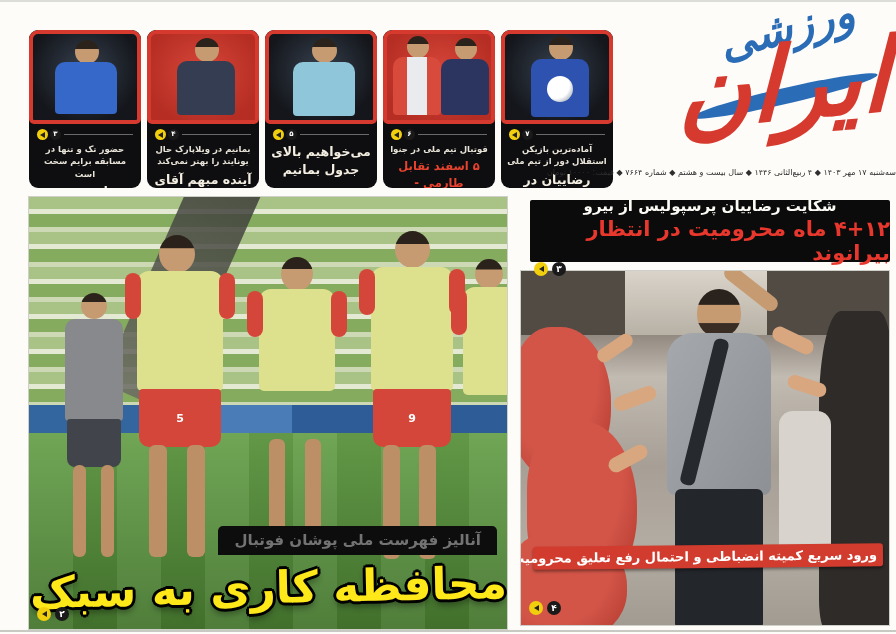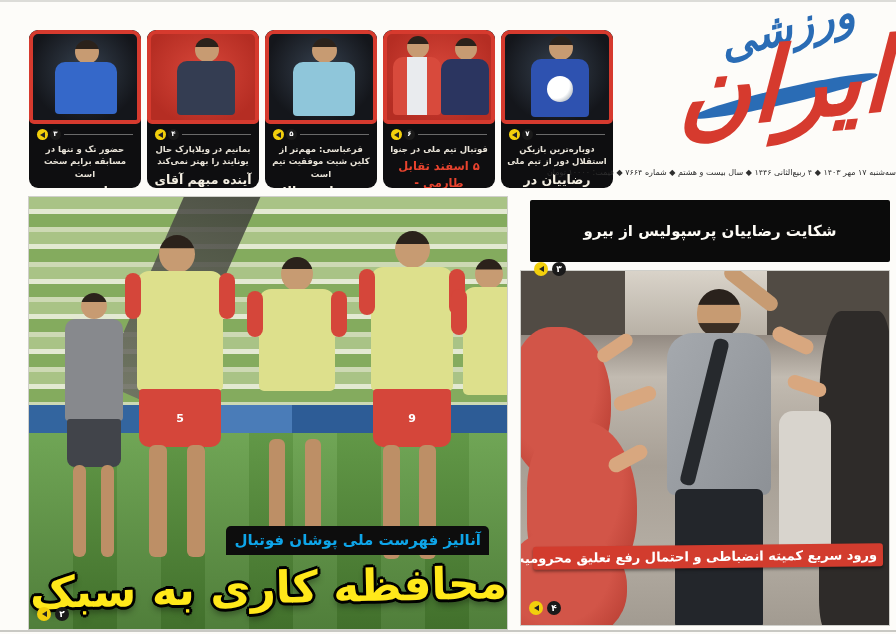--- a/index.html
+++ b/index.html
@@ -53,21 +53,21 @@
   .grass{position:absolute;left:0;top:236px;width:100%;height:196px;
     background:linear-gradient(180deg,#67a04b,#45762e),repeating-linear-gradient(90deg,rgba(255,255,255,.06) 0 44px,rgba(0,0,0,.05) 44px 88px);background-blend-mode:overlay;}
   .p-head{position:absolute;border-radius:50%;background:linear-gradient(180deg,#2b221b 0 34%,#c79b72 36%);}
   .p-bib{position:absolute;background:#dde08c;border-radius:12px 12px 5px 5px;}
   .p-bib::before,.p-bib::after{content:"";position:absolute;top:2px;width:16px;height:46px;background:#d5463a;border-radius:8px;}
   .p-bib::before{left:-12px;} .p-bib::after{right:-12px;}
   .p-shorts{position:absolute;background:#d5463a;border-radius:4px 4px 10px 10px;display:flex;align-items:center;justify-content:center;color:#fff;font-size:11px;font-weight:bold;}
   .p-leg{position:absolute;background:#bd8f66;border-radius:6px;}
   .coach-top{position:absolute;background:#87898d;border-radius:10px 10px 4px 4px;}
   .coach-shorts{position:absolute;background:#41444a;border-radius:3px 3px 8px 8px;}
-  .left-kicker{position:absolute;right:18px;bottom:74px;background:#0d0d0d;color:#0ea5e9;font-size:15px;font-weight:bold;padding:5px 8px 6px;border-radius:5px 5px 0 0;direction:rtl;white-space:nowrap;}
+  .left-kicker{position:absolute;right:10px;bottom:74px;background:#0d0d0d;color:#737373;font-size:15px;font-weight:bold;padding:5px 16px 6px;border-radius:5px 5px 0 0;direction:rtl;white-space:nowrap;}
   .left-headline{position:absolute;left:0;right:0;bottom:16px;text-align:center;font-size:44px;font-weight:900;color:#ffe81a;direction:rtl;transform:rotate(-1.2deg);white-space:nowrap;}
   .bug-pair{position:absolute;display:flex;gap:2px;}
   .bug-lg{width:14px;height:14px;border-radius:50%;display:flex;align-items:center;justify-content:center;}
 
   
   .right-panel{position:absolute;left:518px;top:196px;width:372px;height:434px;}
   .top-bar{position:absolute;left:12px;top:4px;right:0;height:62px;background:#0b0b0b;display:flex;flex-direction:column;align-items:center;justify-content:center;gap:2px;border-radius:2px;}
   .top-bar .l1{color:#fdfbf5;font-size:15px;font-weight:bold;direction:rtl;}
   .top-bar .l2{color:#e8372c;font-size:21px;font-weight:900;direction:rtl;}
   .right-photo{position:absolute;left:2px;top:74px;right:0;bottom:4px;border:1px solid #cfcfca;overflow:hidden;background:linear-gradient(180deg,#6b645c 0%,#8a8179 16%,#c2bbb1 30%,#a79f95 55%,#b3aca2 78%,#a29b91 100%);}
@@ -136,21 +136,20 @@
         <div class="mf-head" style="left:43px;top:4px;width:25px;height:25px;"></div>
         <div class="mf-torso" style="left:24px;top:28px;width:62px;height:54px;background:#8fc6da;"></div>
       </div>
       <div class="bug-row">
         <span class="bug-dot bug-yellow">
             <span class="bug-arrow"></span>
           </span>
         <span class="bug-dot bug-black">۵</span>
         <span class="bug-line"></span>
       </div>
-      <div class="card-kicker">فرعباسی: مهم‌تر از کلین شیت موفقیت تیم است</div>
       <div class="card-headline">می‌خواهیم بالای جدول بمانیم</div>
     </div>
 
     <div class="card">
       <div class="card-photo ph-red">
         <div class="mf-head" style="left:20px;top:2px;width:22px;height:22px;"></div>
         <div class="mf-torso" style="left:6px;top:23px;width:48px;height:58px;background:linear-gradient(90deg,#d84a3c 0 30%,#e9ebee 30% 70%,#d84a3c 70%);"></div>
         <div class="mf-head" style="left:68px;top:4px;width:22px;height:22px;"></div>
         <div class="mf-torso" style="left:54px;top:25px;width:48px;height:56px;background:#2b3560;"></div>
       </div>
@@ -171,21 +170,21 @@
         <div class="mf-torso" style="left:26px;top:25px;width:58px;height:58px;background:#2e52b0;"></div>
         <div class="mf-ball" style="left:42px;top:42px;width:26px;height:26px;"></div>
       </div>
       <div class="bug-row">
         <span class="bug-dot bug-yellow">
             <span class="bug-arrow"></span>
           </span>
         <span class="bug-dot bug-black">۷</span>
         <span class="bug-line"></span>
       </div>
-      <div class="card-kicker">دوباره‌ترین بازیکن استقلال دور از تیم ملی</div>
+      <div class="card-kicker">آماده‌ترین بازیکن استقلال دور از تیم ملی</div>
       <div class="card-headline">رضاییان در لیست سیاه قلعه‌نویی</div>
     </div>
   </div>
 
   <div class="masthead">
     <div class="logo-swash"></div>
     <div class="logo-sub">ورزشی</div>
     <div class="logo-main">ایران</div>
     <div class="date-line">سه‌شنبه ۱۷ مهر ۱۴۰۳ ◆ ۴ ربیع‌الثانی ۱۴۴۶ ◆ سال بیست و هشتم ◆ شماره ۷۶۶۴ ◆ قیمت: ۱۰۰۰۰ تومان</div>
   </div>
@@ -233,20 +232,21 @@
       <span class="bug-dot bug-yellow bug-lg">
           <span class="bug-arrow"></span>
         </span>
       <span class="bug-dot bug-black bug-lg" style="font-size:9px;">۲</span>
     </div>
   </div>
 
   <div class="right-panel">
     <div class="top-bar">
       <div class="l1">شکایت رضاییان پرسپولیس از بیرو</div>
+      <div class="l2">۴+۱۲ ماه محرومیت در انتظار بیرانوند</div>
     </div>
 
     <div class="bug-pair" style="left:16px;top:66px;z-index:3;">
       <span class="bug-dot bug-yellow bug-lg">
           <span class="bug-arrow"></span>
         </span>
       <span class="bug-dot bug-black bug-lg" style="font-size:9px;">۳</span>
     </div>
 
     <div class="right-photo">

